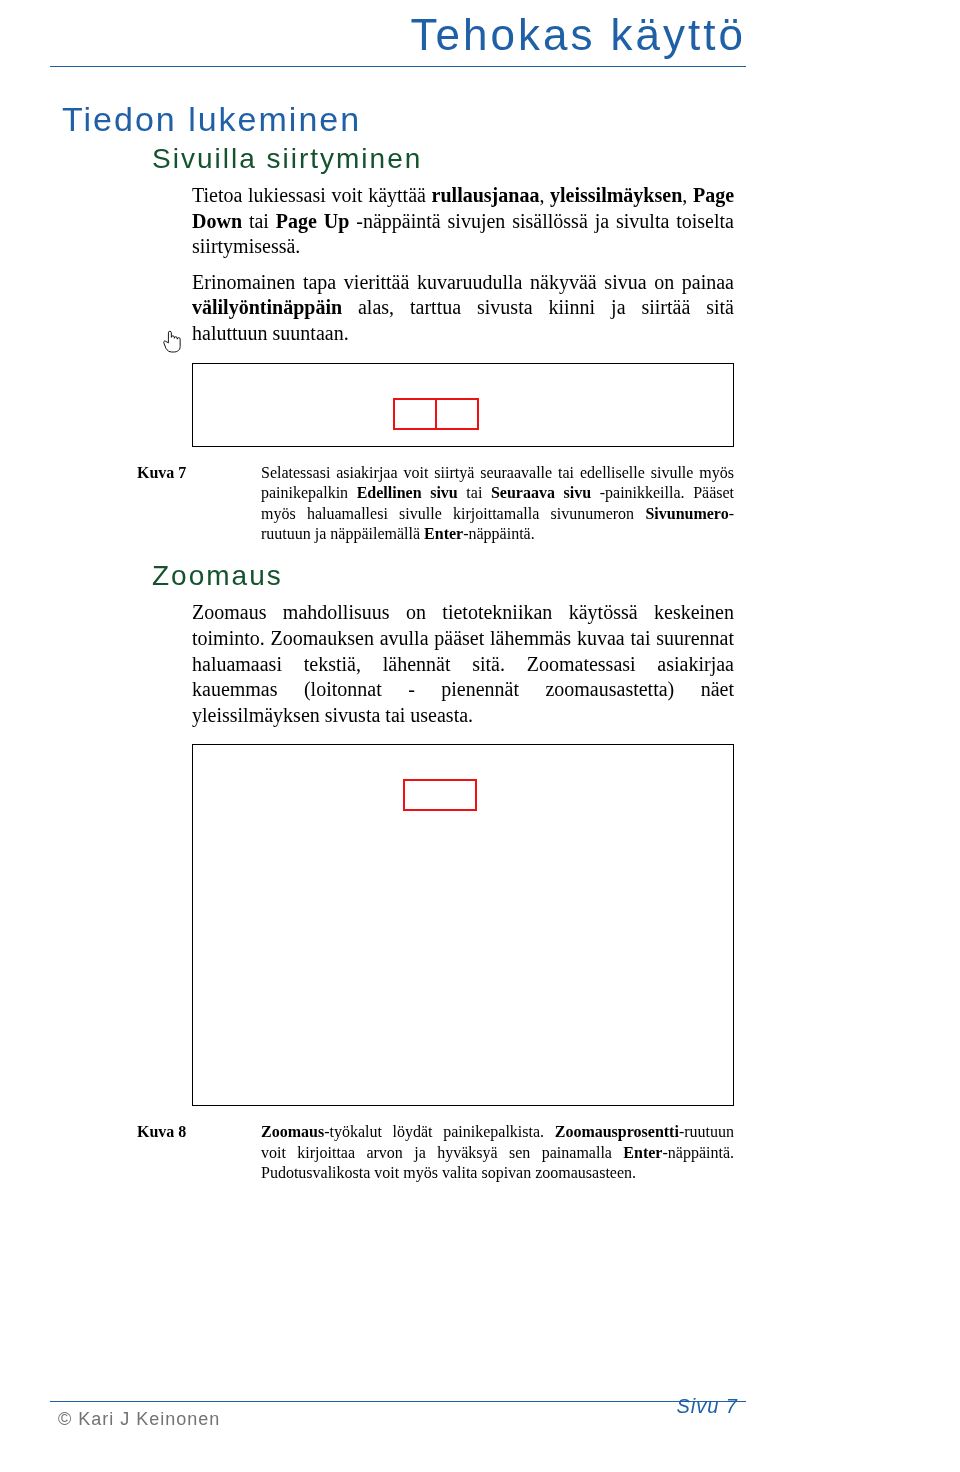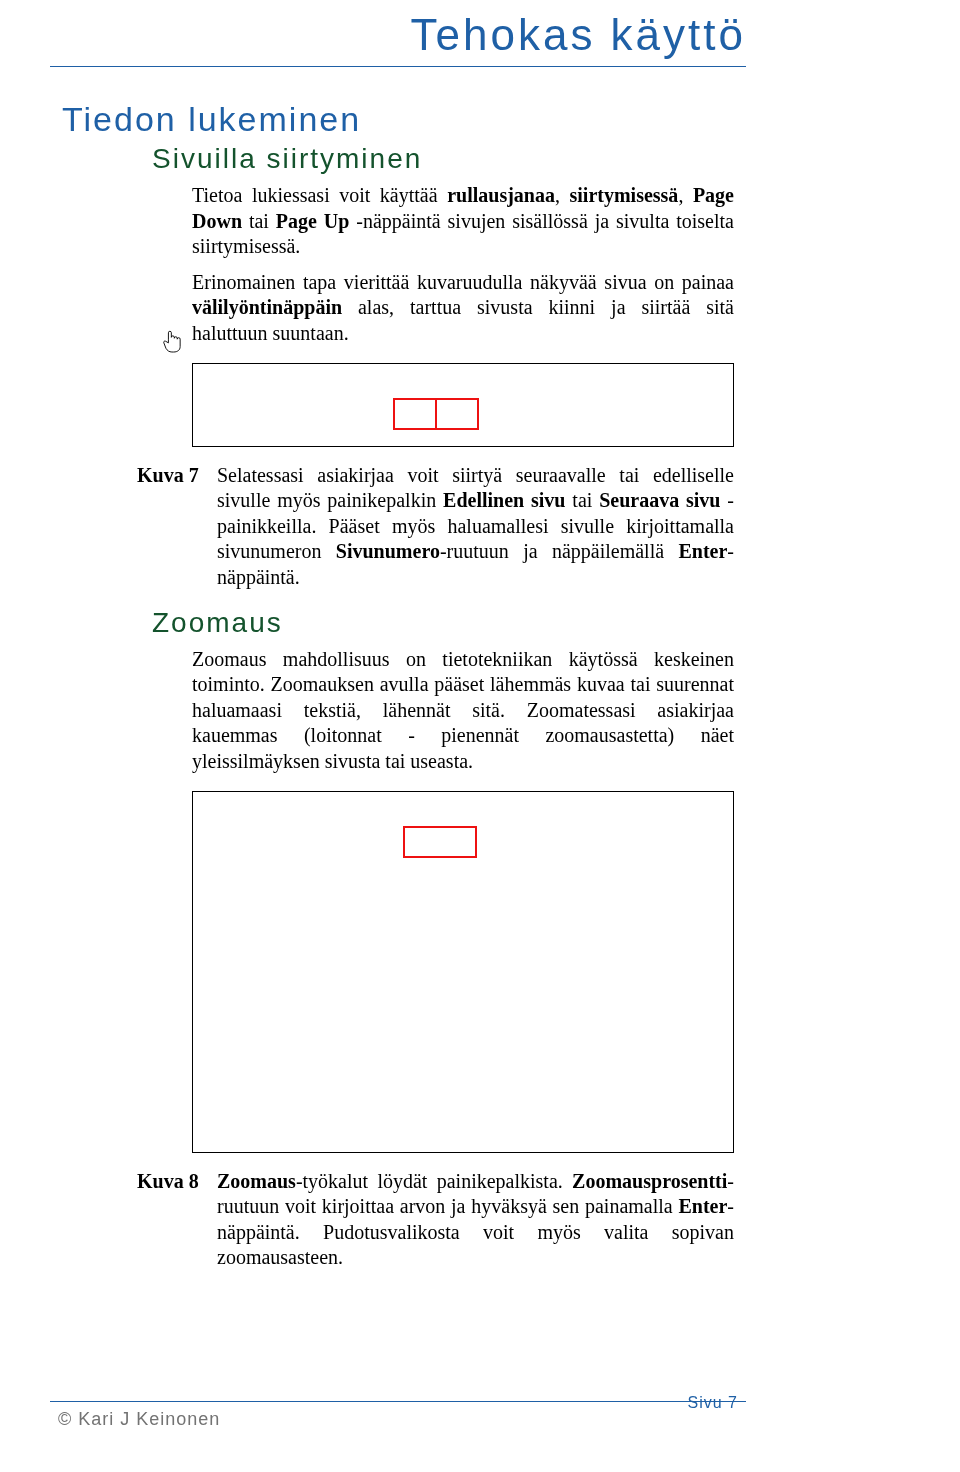--- a/index.html
+++ b/index.html
@@ -92,22 +92,23 @@
     top: 34px;
     left: 210px;
     border: 2px solid #e11;
     width: 70px;
     height: 28px;
   }
   .caption-row {
     display: flex;
     margin-left: 75px;
     margin-top: 0;
-    font-size: 20px;
+    font-size: 16px;
     line-height: 1.28;
+    gap: 44px;
   }
   .caption-label {
     width: 80px;
     flex-shrink: 0;
     font-weight: bold;
     white-space: nowrap;
   }
   .caption-body {
     flex: 1;
     text-align: justify;
@@ -125,41 +126,42 @@
     left: 58px;
     bottom: 42px;
     font-family: Arial, Helvetica, sans-serif;
     font-size: 18px;
     letter-spacing: 1px;
     color: #737373;
   }
   .footer-right {
     position: absolute;
     right: 58px;
-    bottom: 60px;
-    font-family: Arial, Helvetica, sans-serif;
-    font-size: 16px;
+    bottom: 54px;
+    font-family: Arial, Helvetica, sans-serif;
+    font-size: 20px;
     letter-spacing: 1px;
     color: #1f60a6;
+    font-style: italic;
   }
 </style>
 </head>
 <body>
 
 <div class="page">
 
   <div class="header-title">Tehokas käyttö</div>
   <div class="header-line"></div>
 
   <div class="content">
     <div class="h1">Tiedon lukeminen</div>
     <div class="h2">Sivuilla siirtyminen</div>
 
     <div class="body-block">
-      <span>Tietoa lukiessasi voit käyttää </span><span class="bold">rullausjanaa</span><span>, </span><span class="bold">siirtymisessä</span><span>, </span><span class="bold">Page Down</span><span> tai </span><span class="bold">Page Up</span><span> -näppäintä sivujen sisällössä ja sivulta toiselta siirtymisessä.</span>
+      <span>Tietoa lukiessasi voit käyttää </span><span class="bold">rullausjanaa</span><span>, </span><span class="bold">yleissilmäyksen</span><span>, </span><span class="bold">Page Down</span><span> tai </span><span class="bold">Page Up</span><span> -näppäintä sivujen sisällössä ja sivulta toiselta siirtymisessä.</span>
     </div>
 
     <svg class="hand-icon" viewBox="0 0 24 28">
       <path d="M7 12 V5 a1.6 1.6 0 0 1 3.2 0 V10 a1.6 1.6 0 0 1 3.2 0 V11 a1.6 1.6 0 0 1 3.2 0 V12 a1.6 1.6 0 0 1 3.2 0 V20 c0 4 -3 6 -7 6 h-2 c-3 0 -5 -1.5 -6.5 -4 L2 16 c-0.6 -1.2 0.6 -2.4 1.8 -1.8 L7 16 Z" fill="#fff" stroke="#000" stroke-width="1"></path>
     </svg>
 
     <div class="body-block" style="margin-top:10px;">
       <span>Erinomainen tapa vierittää kuvaruudulla näkyvää sivua on painaa </span><span class="bold">välilyöntinäppäin</span><span> alas, tarttua sivusta kiinni ja siirtää sitä haluttuun suuntaan.</span>
     </div>
 

